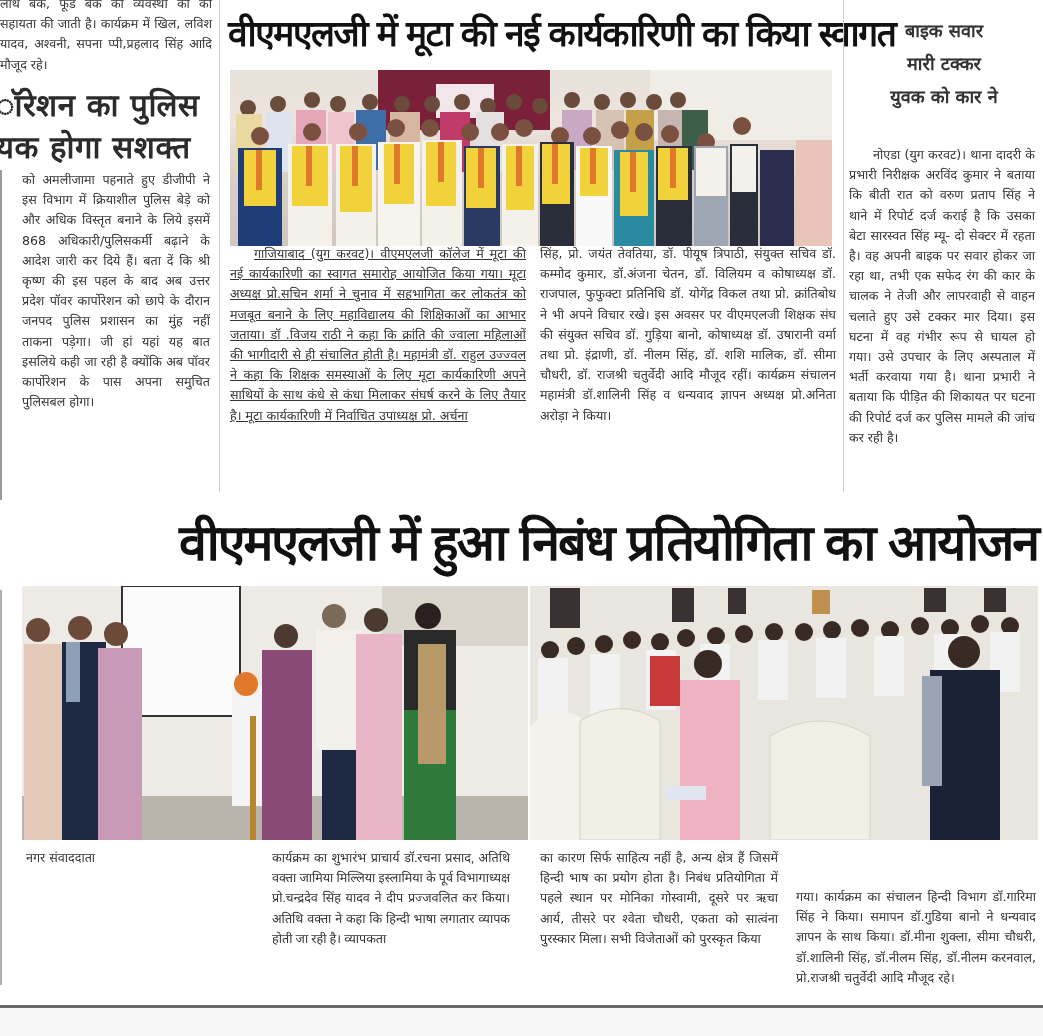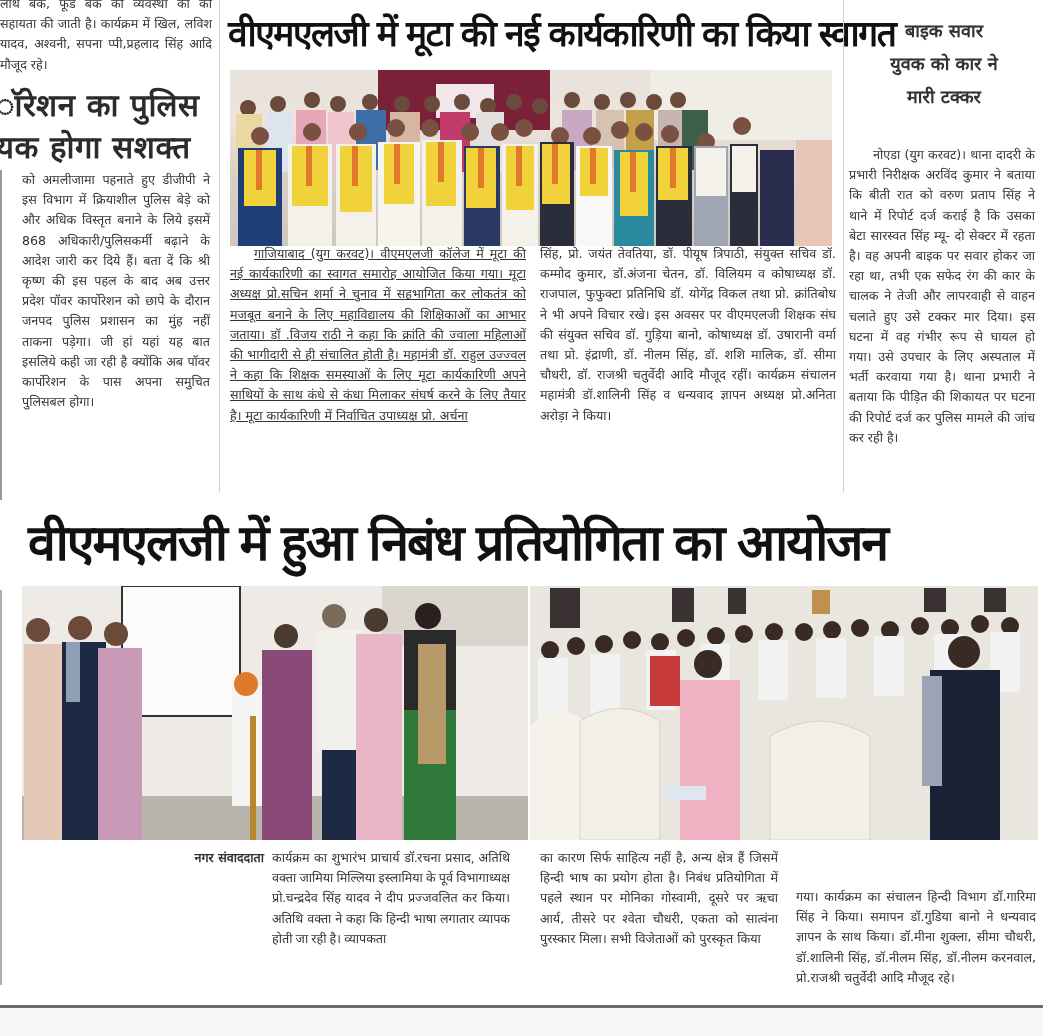--- a/index.html
+++ b/index.html
@@ -8,21 +8,21 @@
   .col{font-size:12.6px;line-height:20.2px;text-align:justify;color:#333;}
   .col p{margin:0;}
   .indent{text-indent:24px;}
   .hd-left{font-size:31px;line-height:38px;font-weight:bold;color:#2b2b2b;white-space:nowrap;letter-spacing:0.5px;}
   .hd-big{font-family:"DejaVu Sans Condensed","DejaVu Sans",sans-serif;font-weight:bold;color:#111;white-space:nowrap;transform-origin:left top;}
   .hd-right{font-size:18px;line-height:33px;font-weight:bold;text-align:center;color:#333;}
   .photo{overflow:hidden;}
   .rule-v{position:absolute;width:1px;background:#cfcfcf;}
   .bar-left{position:absolute;left:0;width:3px;background:#555;}
   .bottom-band{position:absolute;left:0;top:1005px;width:1043px;height:31px;background:#f6f6f6;border-top:3px solid #6a6a6a;}
-  .byline{text-align:right;font-weight:bold;}
+  .byline{text-align:left;font-weight:normal;}
 </style>
 </head>
 <body>
 
 <div class="abs col" style="left:0;top:-6px;width:212px;">
   <p>लाथ बैंक, फूड बैंक की व्यवस्था की की सहायता की जाती है। कार्यक्रम में खिल, लविश यादव, अश्वनी, सपना प्पी,प्रहलाद सिंह आदि मौजूद रहे।</p>
 </div>
 <div class="abs hd-left" style="left:-4px;top:86px;">
   <div>ॉरेशन का पुलिस</div>
   <div style="margin-top:4px;">यक होगा सशक्त</div>
@@ -143,28 +143,28 @@
   <p class="indent">गाजियाबाद (युग करवट)। वीएमएलजी कॉलेज में मूटा की नई कार्यकारिणी का स्वागत समारोह आयोजित किया गया। मूटा अध्यक्ष प्रो.सचिन शर्मा ने चुनाव में सहभागिता कर लोकतंत्र को मजबूत बनाने के लिए महाविद्यालय की शिक्षिकाओं का आभार जताया। डॉ .विजय राठी ने कहा कि क्रांति की ज्वाला महिलाओं की भागीदारी से ही संचालित होती है। महामंत्री डॉ. राहुल उज्ज्वल ने कहा कि शिक्षक समस्याओं के लिए मूटा कार्यकारिणी अपने साथियों के साथ कंधे से कंधा मिलाकर संघर्ष करने के लिए तैयार है। मूटा कार्यकारिणी में निर्वाचित उपाध्यक्ष प्रो. अर्चना</p>
 </div>
 <div class="abs col" style="left:540px;top:244px;width:296px;">
   <p>सिंह, प्रो. जयंत तेवतिया, डॉ. पीयूष त्रिपाठी, संयुक्त सचिव डॉ. कम्मोद कुमार, डॉ.अंजना चेतन, डॉ. विलियम व कोषाध्यक्ष डॉ. राजपाल, फुफुक्टा प्रतिनिधि डॉ. योगेंद्र विकल तथा प्रो. क्रांतिबोध ने भी अपने विचार रखे। इस अवसर पर वीएमएलजी शिक्षक संघ की संयुक्त सचिव डॉ. गुड़िया बानो, कोषाध्यक्ष डॉ. उषारानी वर्मा तथा प्रो. इंद्राणी, डॉ. नीलम सिंह, डॉ. शशि मालिक, डॉ. सीमा चौधरी, डॉ. राजश्री चतुर्वेदी आदि मौजूद रहीं। कार्यक्रम संचालन महामंत्री डॉ.शालिनी सिंह व धन्यवाद ज्ञापन अध्यक्ष प्रो.अनिता अरोड़ा ने किया।</p>
 </div>
 
 <div class="rule-v" style="left:843px;top:0;height:492px;"></div>
 
 <div class="abs hd-right" style="left:848px;top:14px;width:192px;">
   <div>बाइक सवार</div>
+  <div>मारी टक्कर</div>
   <div>युवक को कार ने</div>
-  <div>मारी टक्कर</div>
 </div>
 <div class="abs col" style="left:849px;top:118px;width:186px;margin-top:27px;">
   <p class="indent">नोएडा (युग करवट)। थाना दादरी के प्रभारी निरीक्षक अरविंद कुमार ने बताया कि बीती रात को वरुण प्रताप सिंह ने थाने में रिपोर्ट दर्ज कराई है कि उसका बेटा सारस्वत सिंह म्यू- दो सेक्टर में रहता है। वह अपनी बाइक पर सवार होकर जा रहा था, तभी एक सफेद रंग की कार के चालक ने तेजी और लापरवाही से वाहन चलाते हुए उसे टक्कर मार दिया। इस घटना में वह गंभीर रूप से घायल हो गया। उसे उपचार के लिए अस्पताल में भर्ती करवाया गया है। थाना प्रभारी ने बताया कि पीड़ित की शिकायत पर घटना की रिपोर्ट दर्ज कर पुलिस मामले की जांच कर रही है।</p>
 </div>
 
-<div class="abs" style="left:28px;top:508px;width:1010px;height:70px;">
+<div class="abs" style="left:28px;top:508px;width:1010px;height:70px;text-align:right;">
   <div class="hd-big" style="font-size:50px;line-height:70px;letter-spacing:-2px;">वीएमएलजी में हुआ निबंध प्रतियोगिता का आयोजन</div>
 </div>
 
 <div class="abs photo" style="left:22px;top:586px;width:506px;height:254px;background:#ece8e2;">
   <svg width="506" height="254" viewBox="0 0 506 254">
     <rect x="0" y="0" width="506" height="254" fill="#eeebe6"></rect>
     <rect x="100" y="0" width="118" height="130" fill="#fbfbfb" stroke="#333" stroke-width="2"></rect>
     <rect x="360" y="0" width="146" height="60" fill="#dad6ce"></rect>
     <rect x="0" y="210" width="506" height="44" fill="#b9b4ac"></rect>
     <g>

